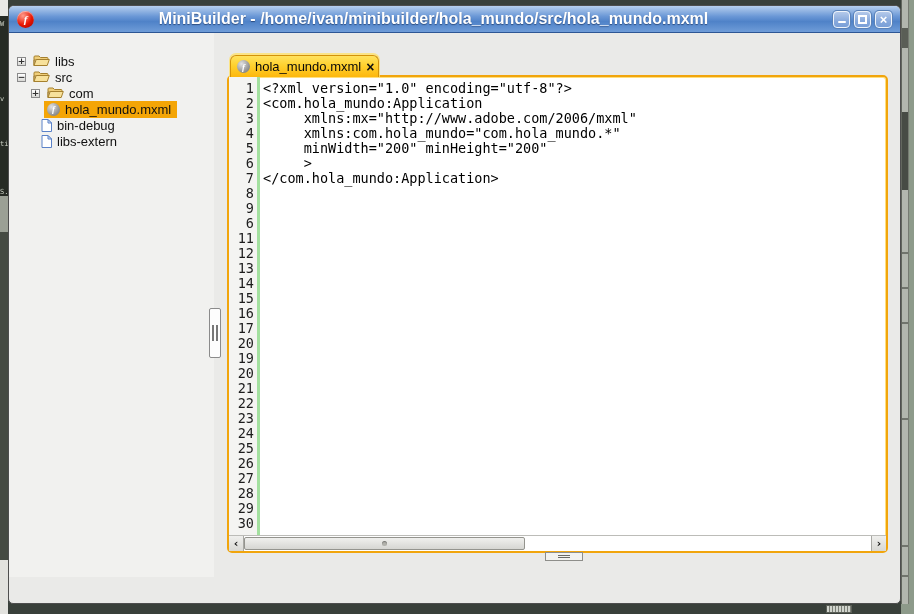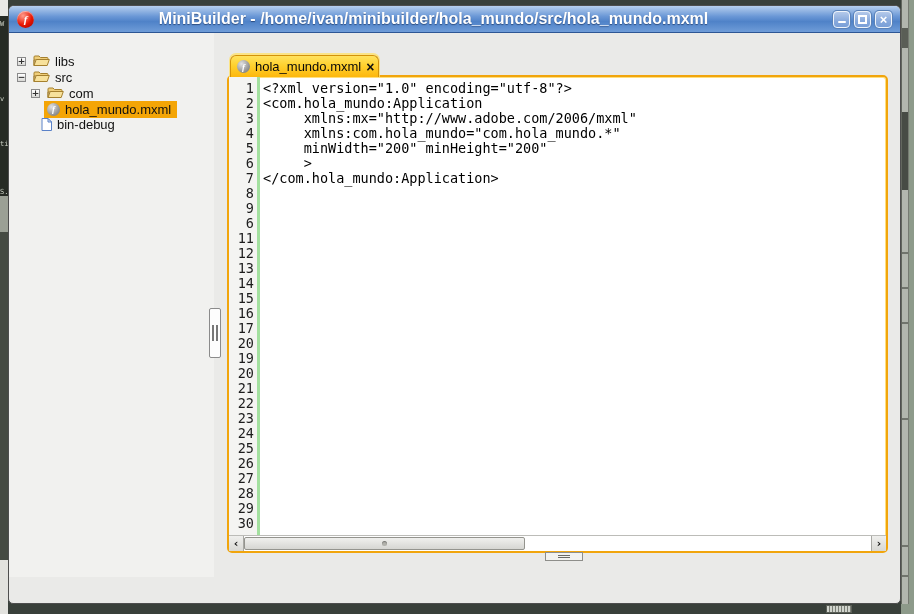--- a/index.html
+++ b/index.html
@@ -185,29 +185,40 @@
               </span>
               <span class="tree-label">com</span>
             </span>
           </div>
           <div class="tree-row selected" style="padding-left: 35px;">
             <span class="row-inner">
               <span class="icon sphere-icon">f</span>
               <span class="tree-label">hola_mundo.mxml</span>
             </span>
           </div>
-          <div class="tree-row" style="padding-left: 29px; align-items: flex-end;">
+          <div class="tree-row" style="padding-left: 29px;">
             <span class="row-inner">
               <span class="icon">
                 <svg width="11" height="13" viewBox="0 0 11 13">
                   <path d="M1 .5 H7 L10.5 4 V12.5 H1 Z" fill="#ffffff" stroke="#5b82c8"></path>
                   <path d="M7 .5 V4 H10.5 Z" fill="#d9e4f7" stroke="#5b82c8"></path>
                 </svg>
               </span>
               <span class="tree-label">bin-debug</span>
+            </span>
+          </div>
+          <div class="tree-row" style="padding-left: 29px;">
+            <span class="row-inner">
+              <span class="icon">
+                <svg width="11" height="13" viewBox="0 0 11 13">
+                  <path d="M1 .5 H7 L10.5 4 V12.5 H1 Z" fill="#ffffff" stroke="#5b82c8"></path>
+                  <path d="M7 .5 V4 H10.5 Z" fill="#d9e4f7" stroke="#5b82c8"></path>
+                </svg>
+              </span>
+              <span class="tree-label">libs-extern</span>
             </span>
           </div>
         </div>
 
       <div class="v-splitter">
           <i></i>
           <i></i>
         </div>
 
       <div class="tab">

